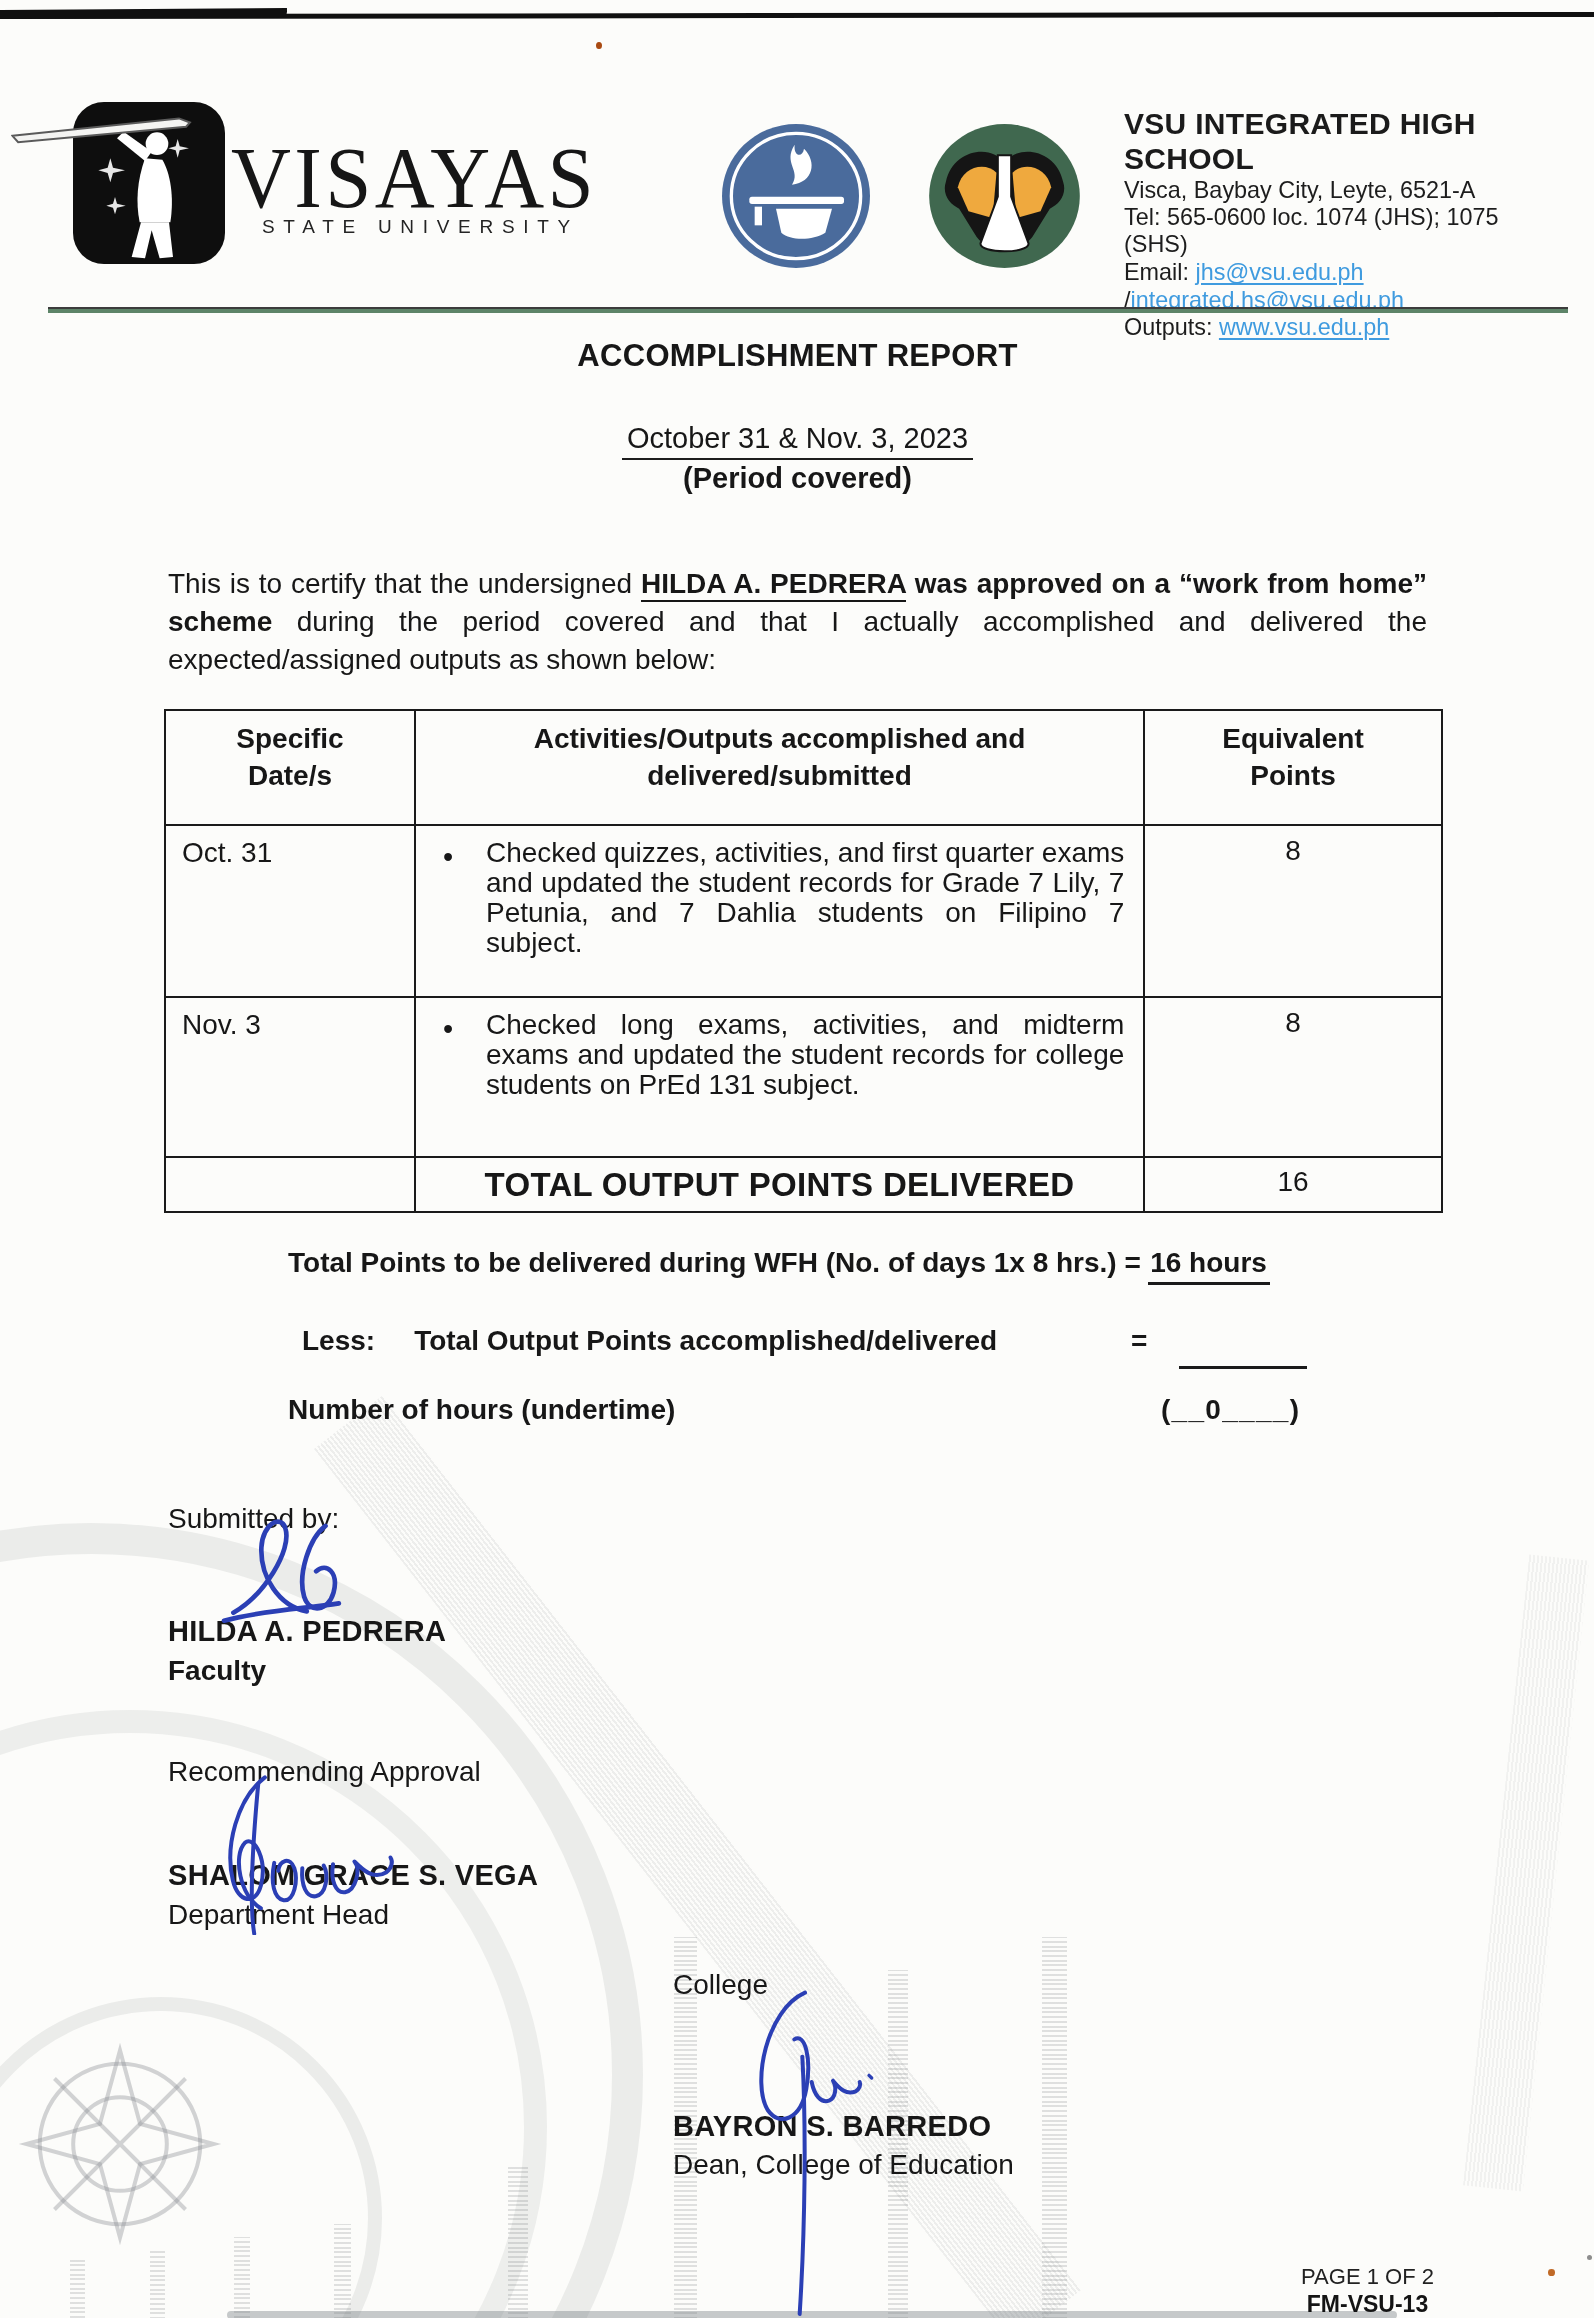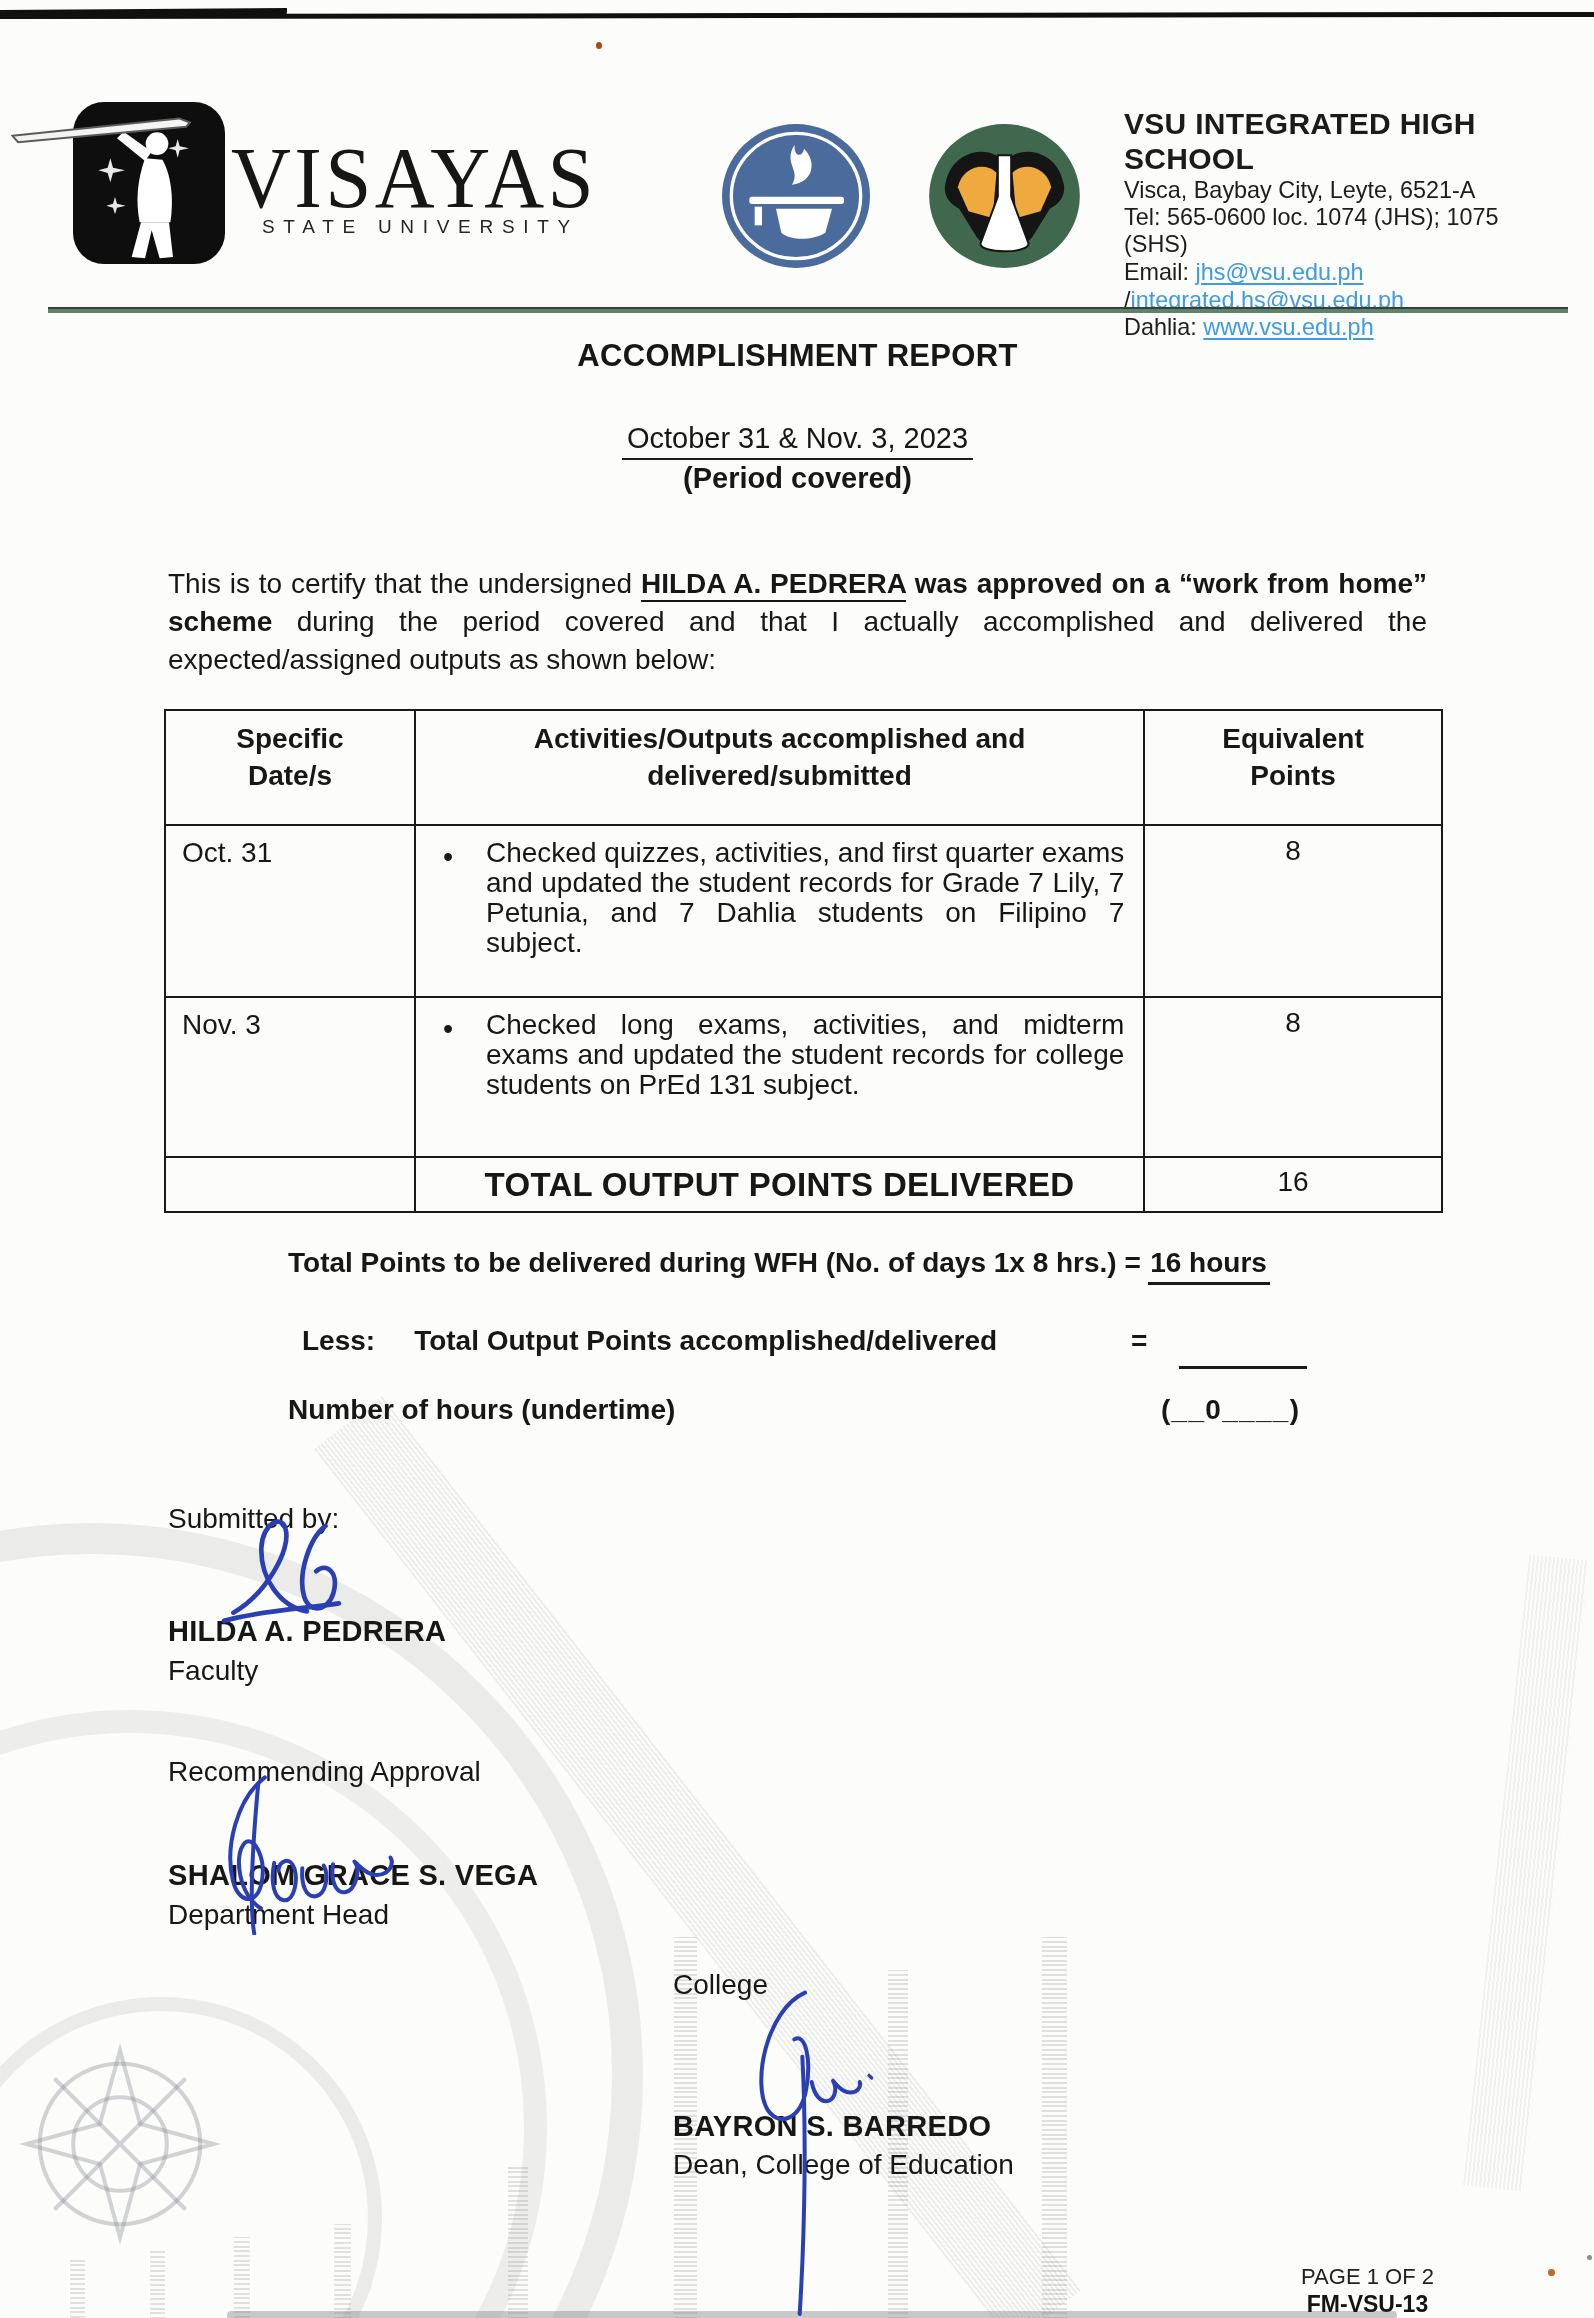--- a/index.html
+++ b/index.html
@@ -146,21 +146,21 @@
     <path d="M186 98 C180 68 146 58 128 76 L134 144 L170 134 Z" fill="var(--carabao_orange,#efa93e)"></path>
     <path d="M106 50 L126 50 L126 112 L152 182 C154 198 78 198 80 182 L106 112 Z" fill="#ffffff" stroke="#151515" stroke-width="3"></path>
   </svg>
 
   <div class="abs z1 head-right">
     <div class="school-name">VSU INTEGRATED HIGH SCHOOL</div>
     <div class="head-line">Visca, Baybay City, Leyte, 6521-A</div>
     <div class="head-line">Tel: 565-0600 loc. 1074 (JHS); 1075 (SHS)</div>
     <div class="head-line"><span>Email: </span><span class="link">jhs@vsu.edu.ph</span></div>
     <div class="head-line"><span>/</span><span class="link">integrated.hs@vsu.edu.ph</span></div>
-    <div class="head-line"><span>Dahlia: </span><span class="link">www.vsu.edu.ph</span></div>
+    <div class="head-line"><span>Outputs: </span><span class="link">www.vsu.edu.ph</span></div>
   </div>
   <div class="abs z1 divider"></div>
 
   <div class="abs z1 center-line report-title">ACCOMPLISHMENT REPORT</div>
   <div class="abs z1 center-line date-line"><span>October 31 &amp; Nov. 3, 2023</span></div>
   <div class="abs z1 center-line period-line">(Period covered)</div>
 
   <div class="abs z1 paragraph"><span>This is to certify that the undersigned </span><span class="pname">HILDA A. PEDRERA</span><span class="pbold"> was approved on a “work from home” scheme</span><span> during the period covered and that I actually accomplished and delivered the expected/assigned outputs as shown below:</span></div>
 
   <table class="abs z1 wfh-table">
@@ -219,21 +219,21 @@
   <div class="abs z1 sum" style="left:288px;top:1394px;">Number of hours (undertime)</div>
   <div class="abs z1 sum undertime-val">(__0____)</div>
 
   <div class="abs z1 sig-label" style="left:168px;top:1503px;">Submitted by:</div>
   <svg class="abs z3" style="left:220px;top:1511px;" width="207" height="134" viewBox="0 0 310 200">
     <path class="sigpath" stroke-width="7" d="M20 152 C66 126 108 58 98 26 C92 4 64 18 62 54 C60 98 88 142 130 150"></path>
     <path class="sigpath" stroke-width="7" d="M158 22 C134 40 116 94 126 128 C134 154 162 150 170 122 C178 92 160 76 144 90"></path>
     <path class="sigpath" stroke-width="7" d="M6 164 C64 148 126 146 178 138"></path>
   </svg>
   <div class="abs z1 sig-name" style="left:168px;top:1615px;">HILDA A. PEDRERA</div>
-  <div class="abs z1 sig-title" style="left:168px;top:1655px;">Faculty</div>
+  <div class="abs z1 sig-title" style="left:168px;top:1655px;font-weight:bold;">Faculty</div>
 
   <div class="abs z1 sig-label" style="left:168px;top:1756px;">Recommending Approval</div>
   <svg class="abs z3" style="left:198px;top:1768px;" width="234" height="167" viewBox="0 0 350 250">
     <path class="sigpath" stroke-width="6" d="M100 14 C58 46 40 118 52 168 C60 202 86 206 94 176 C104 138 84 100 70 112 C52 130 62 192 94 210"></path>
     <path class="sigpath" stroke-width="6" d="M114 142 C108 172 114 196 128 198 C144 200 150 168 144 150 C138 132 122 138 120 154"></path>
     <path class="sigpath" stroke-width="6" d="M156 150 C154 176 162 194 176 192 C192 189 196 160 188 146"></path>
     <path class="sigpath" stroke-width="6" d="M202 144 C198 168 206 188 220 186 C236 183 244 152 234 140 C246 152 262 168 282 156 C290 150 292 140 288 134"></path>
     <path class="sigpath" stroke-width="6" d="M90 24 C82 110 76 200 84 248"></path>
   </svg>
   <div class="abs z1 sig-name" style="left:168px;top:1859px;">SHALOM GRACE S. VEGA</div>

